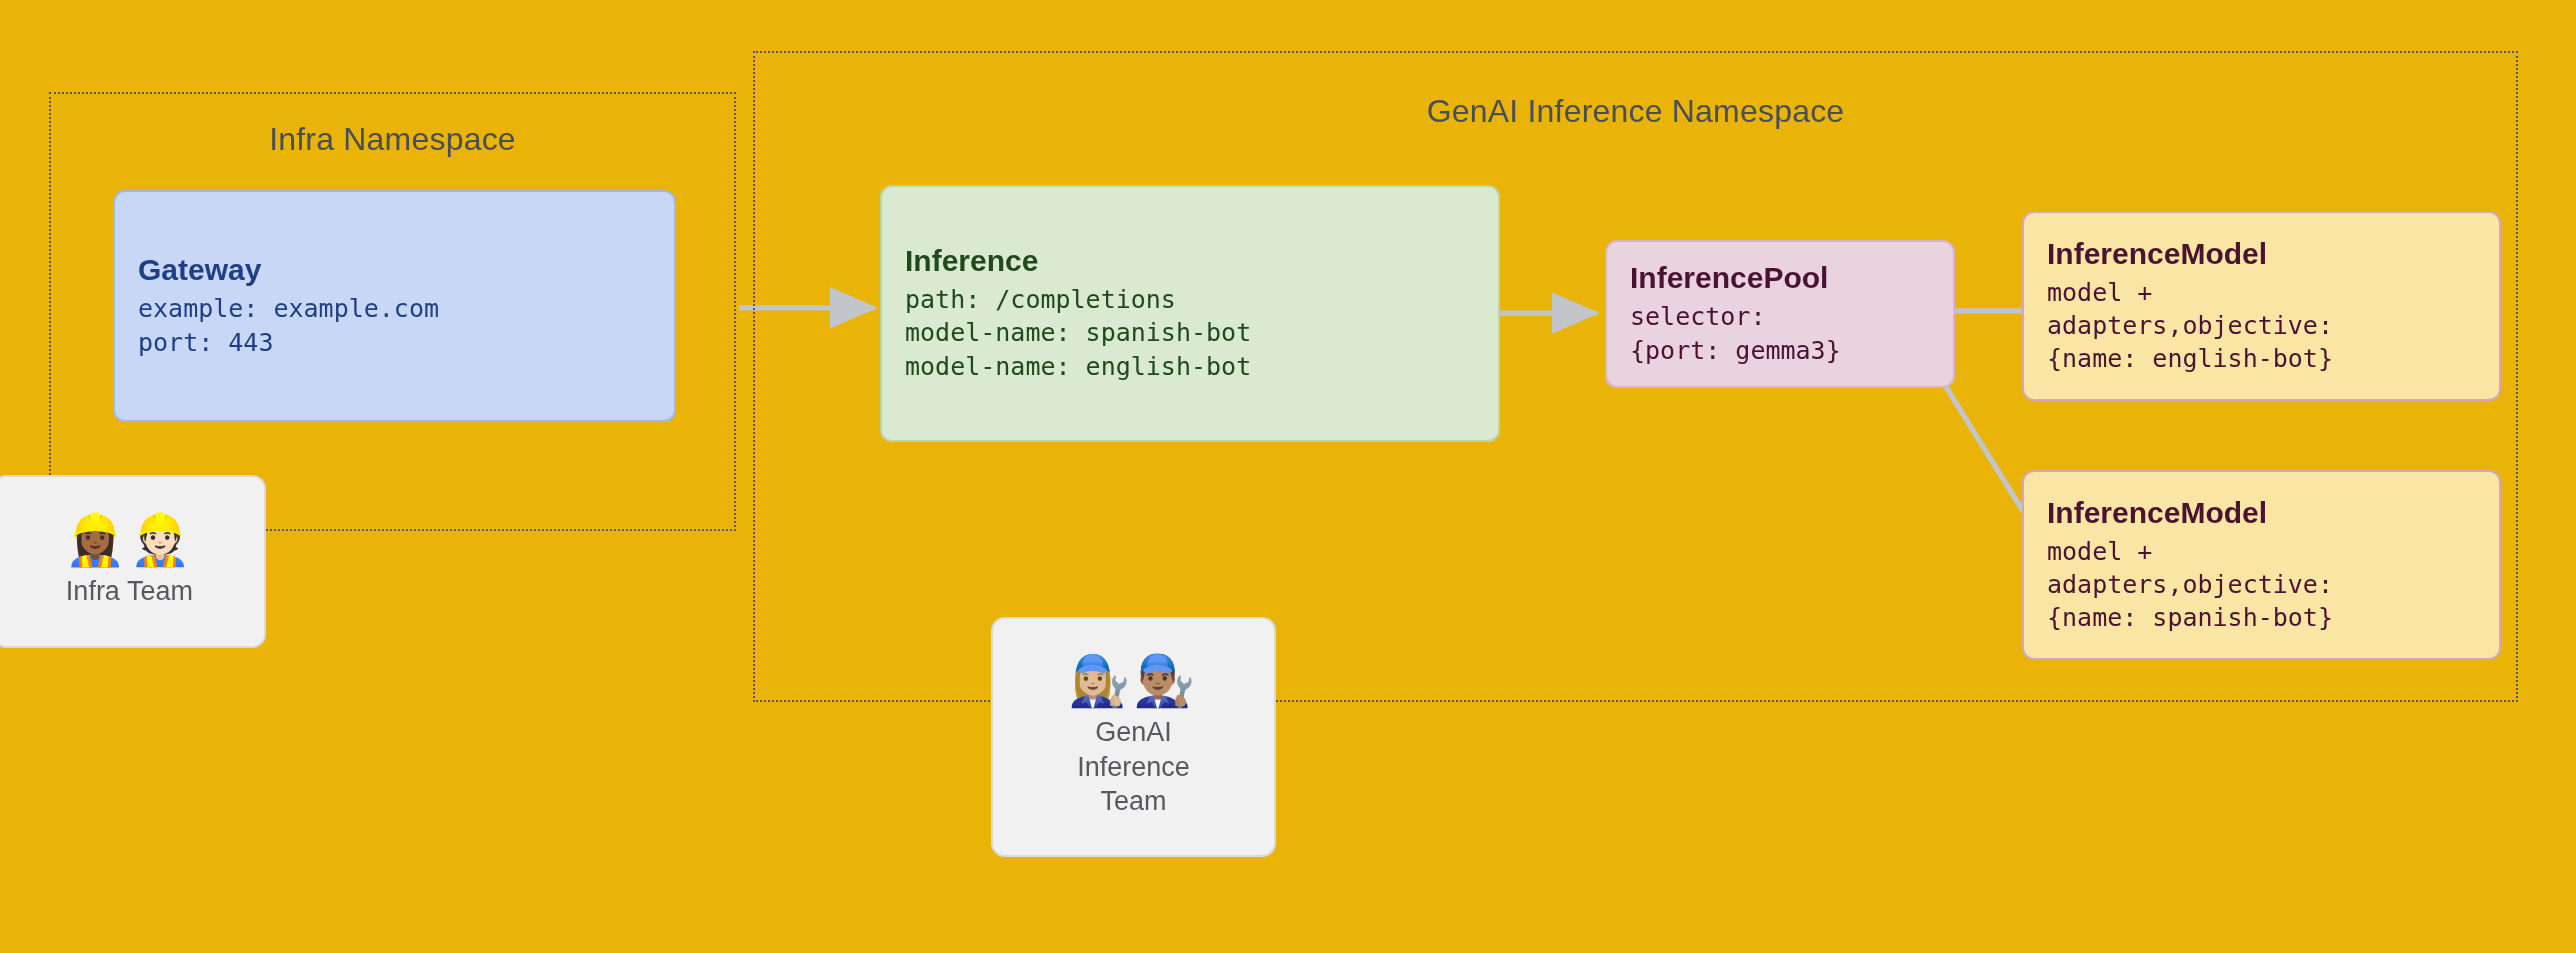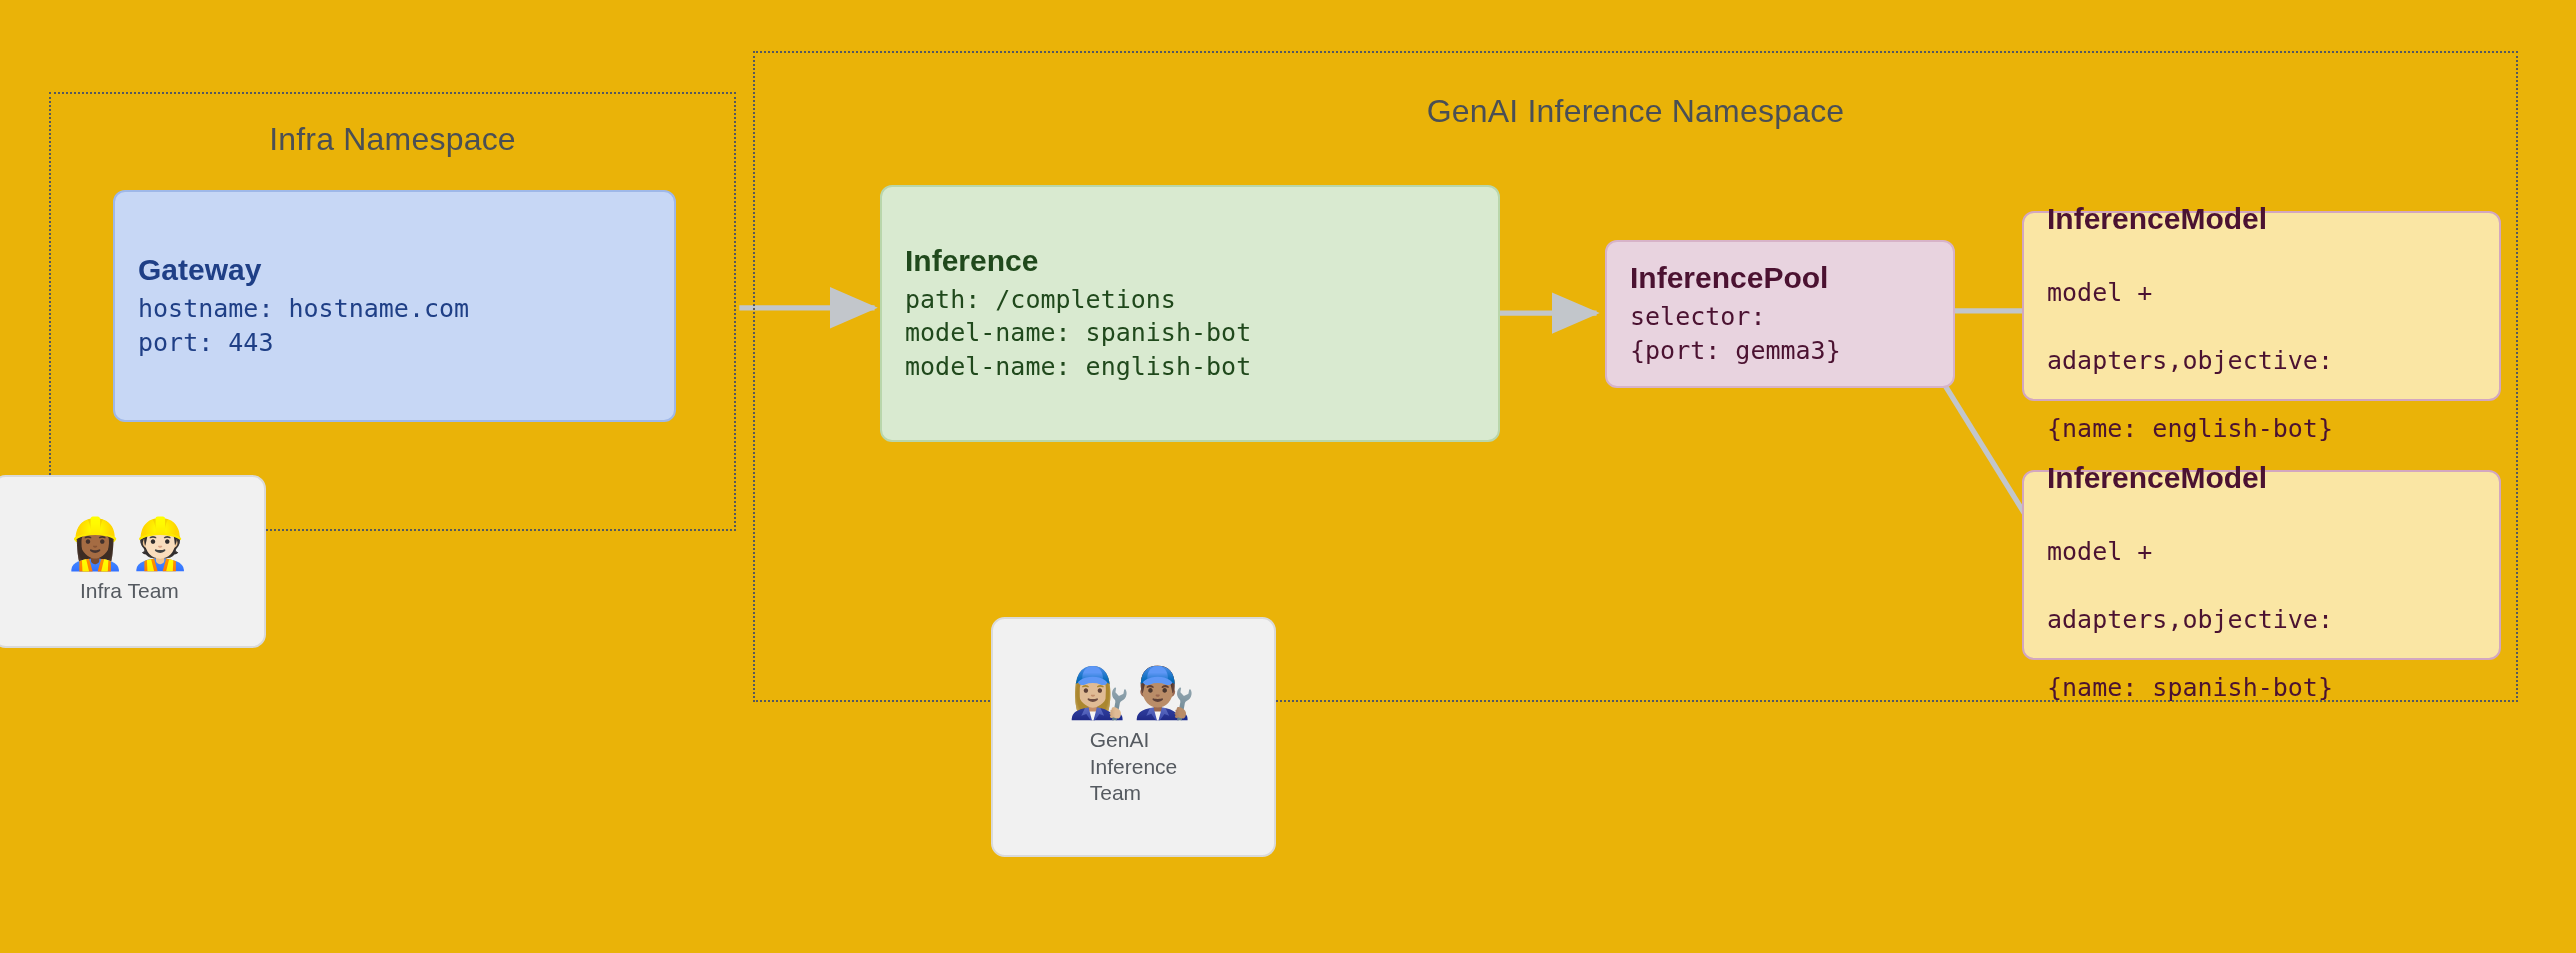--- a/index.html
+++ b/index.html
@@ -77,21 +77,21 @@
     background: #e8d3df;
     border-color: #d7b3c8;
     margin-left: 8px;
   }
   .node.pool .title, .node.pool .mono { color: #4b1231; }
 
   .node.model {
     background: #fae6a4;
     border-color: #d3a7c0;
   }
-  .node.model .title, .node.model .mono { color: #4b1231; margin-top: 35px; }
+  .node.model .title, .node.model .mono { color: #4b1231; }
 
   
   .team {
     position: absolute;
     box-sizing: border-box;
     background: #f1f1f1;
     border: 2.3px solid #dadada;
     border-radius: 13.7px;
     display: flex;
     flex-direction: column;
@@ -101,22 +101,23 @@
   }
   .team .faces {
     font-size: 50px;
     line-height: 1.05;
     letter-spacing: 3px;
     white-space: nowrap;
   }
   .team .team-label {
     margin-top: 7.6px;
     color: #555a60;
-    font-size: 21px;
+    font-size: 27px;
     line-height: 1.28;
+    text-align: center;
   }
 
   
   .edges {
     position: absolute;
     left: 0; top: 0;
     width: 2576px;
     height: 953px;
     pointer-events: none;
   }
@@ -145,21 +146,21 @@
   <div class="ns" style="left:49px; top:92px; width:687px; height:439px;">
     <div class="ns-title" style="top:27px;">Infra Namespace</div>
   </div>
 
   <div class="ns" style="left:753px; top:51px; width:1765px; height:651px;">
     <div class="ns-title" style="top:40px;">GenAI Inference Namespace</div>
   </div>
 
   <div class="node gateway" style="left:113px; top:190px; width:563px; height:232px;">
     <div class="title">Gateway</div>
-    <div class="mono">hostname: hostname.com</div>
+    <div class="mono">example: example.com</div>
     <div class="mono">port: 443</div>
   </div>
 
   <div class="node httproute" style="left:880px; top:185px; width:620px; height:257px;">
     <div class="title">Inference</div>
     <div class="mono">path: /completions</div>
     <div class="mono">model-name: spanish-bot</div>
     <div class="mono">model-name: english-bot</div>
   </div>
 

